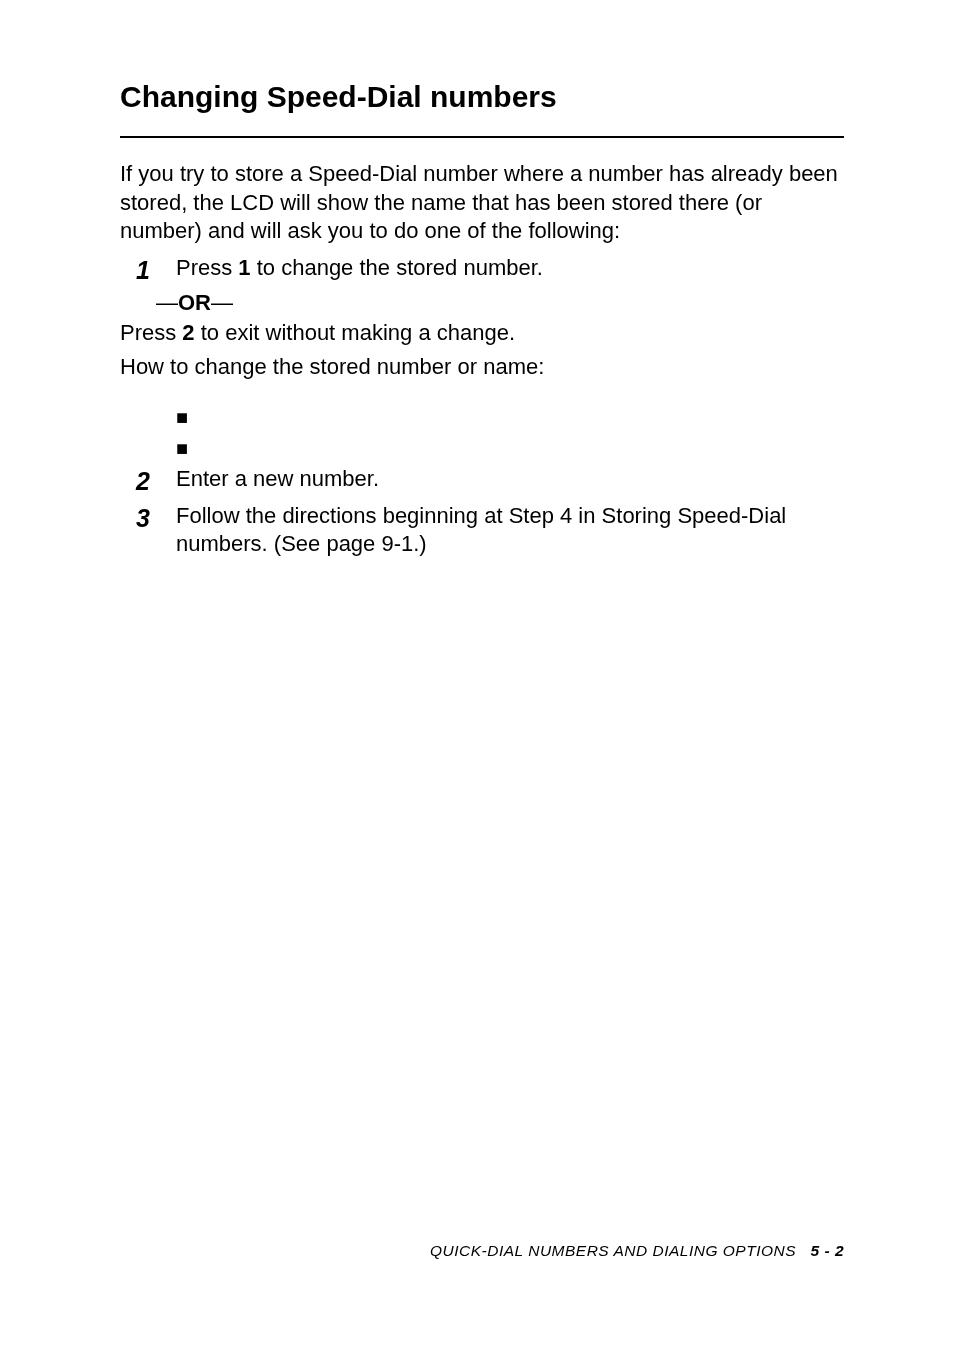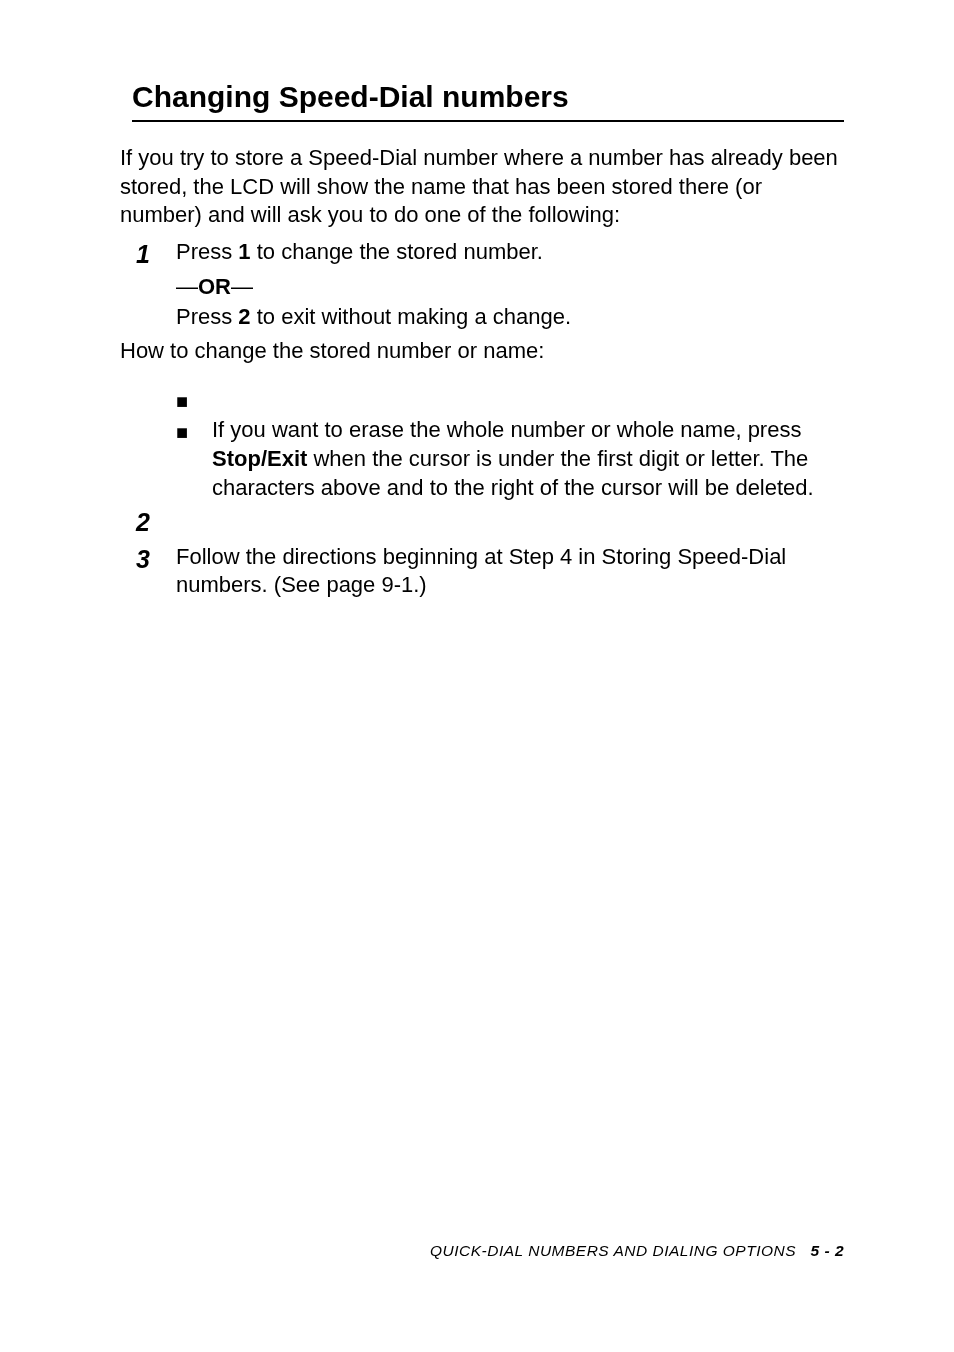--- a/index.html
+++ b/index.html
@@ -13,23 +13,22 @@
       height: 1352px;
       padding: 80px 110px 60px 120px;
       position: relative;
       background: white;
       color: #000;
     }
     h2 {
       font-size: 30px;
       font-weight: bold;
       border-bottom: 2px solid #000;
-      padding-bottom: 6px;
+      padding-bottom: 22px;
       margin-bottom: 22px;
-      margin-left: 12px;
     }
     .intro {
       font-size: 22px;
       line-height: 1.3;
       margin-bottom: 8px;
     }
     .step {
       display: flex;
       font-size: 22px;
       line-height: 1.3;
@@ -41,29 +40,28 @@
       font-weight: bold;
       font-size: 25px;
       width: 56px;
       flex-shrink: 0;
       padding-left: 16px;
     }
     .step-body {
       flex: 1;
     }
     .or-line {
-      margin-left: 56px;
+      margin-left: 36px;
       font-size: 22px;
       line-height: 1.35;
     }
     .or-bold {
       font-weight: bold;
     }
     .press2 {
-      margin-left: 56px;
       font-size: 22px;
       line-height: 1.35;
     }
     .howto {
       font-size: 22px;
       line-height: 1.35;
       margin-top: 4px;
       margin-bottom: 20px;
     }
     .bullet {
@@ -124,28 +122,26 @@
 </div>
 
 <p class="howto">How to change the stored number or name:</p>
 
 <div class="bullet">
   <div class="bullet-marker">■</div>
 </div>
 
 <div class="bullet">
   <div class="bullet-marker">■</div>
-  <div class="bullet-body">
-    <span>If you want to erase the whole number or whole name, press </span><span class="bold">Stop/Exit</span><span> when the cursor is under the first digit or letter. The characters above and to the right of the cursor will be deleted.</span>
-  </div>
 </div>
 
 <div class="step">
   <div class="step-num">2</div>
   <div class="step-body">
+    <div>Enter a new number.</div>
   </div>
 </div>
 
 <div class="step">
   <div class="step-num">3</div>
   <div class="step-body">Follow the directions beginning at Step 4 in Storing Speed-Dial numbers. (See page 9-1.)</div>
 </div>
 
 <div class="footer">
   <span>QUICK-DIAL NUMBERS AND DIALING OPTIONS</span>&nbsp;&nbsp;&nbsp;<span class="footer-page">5 - 2</span>

